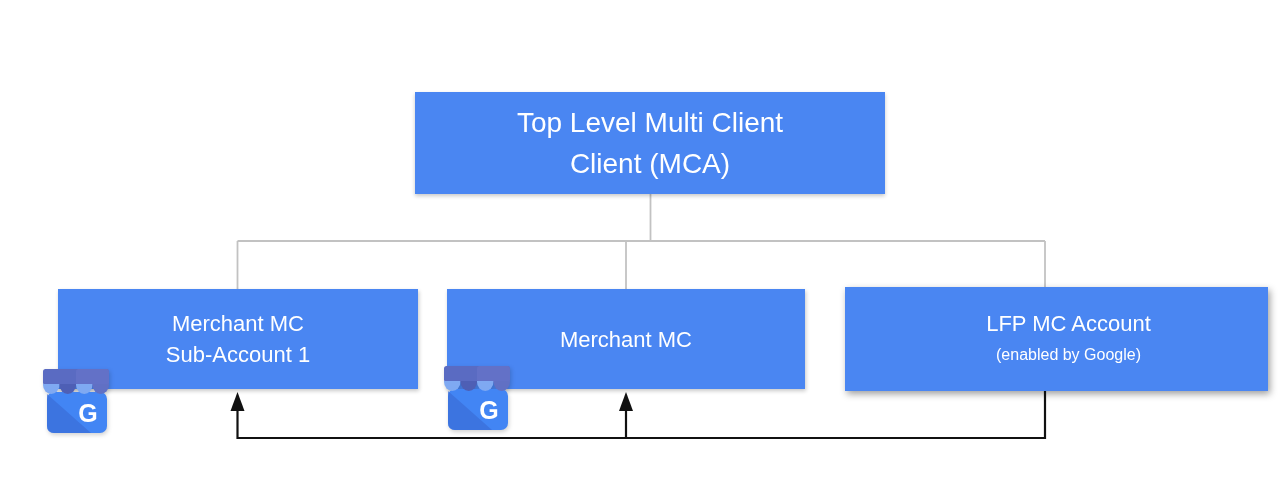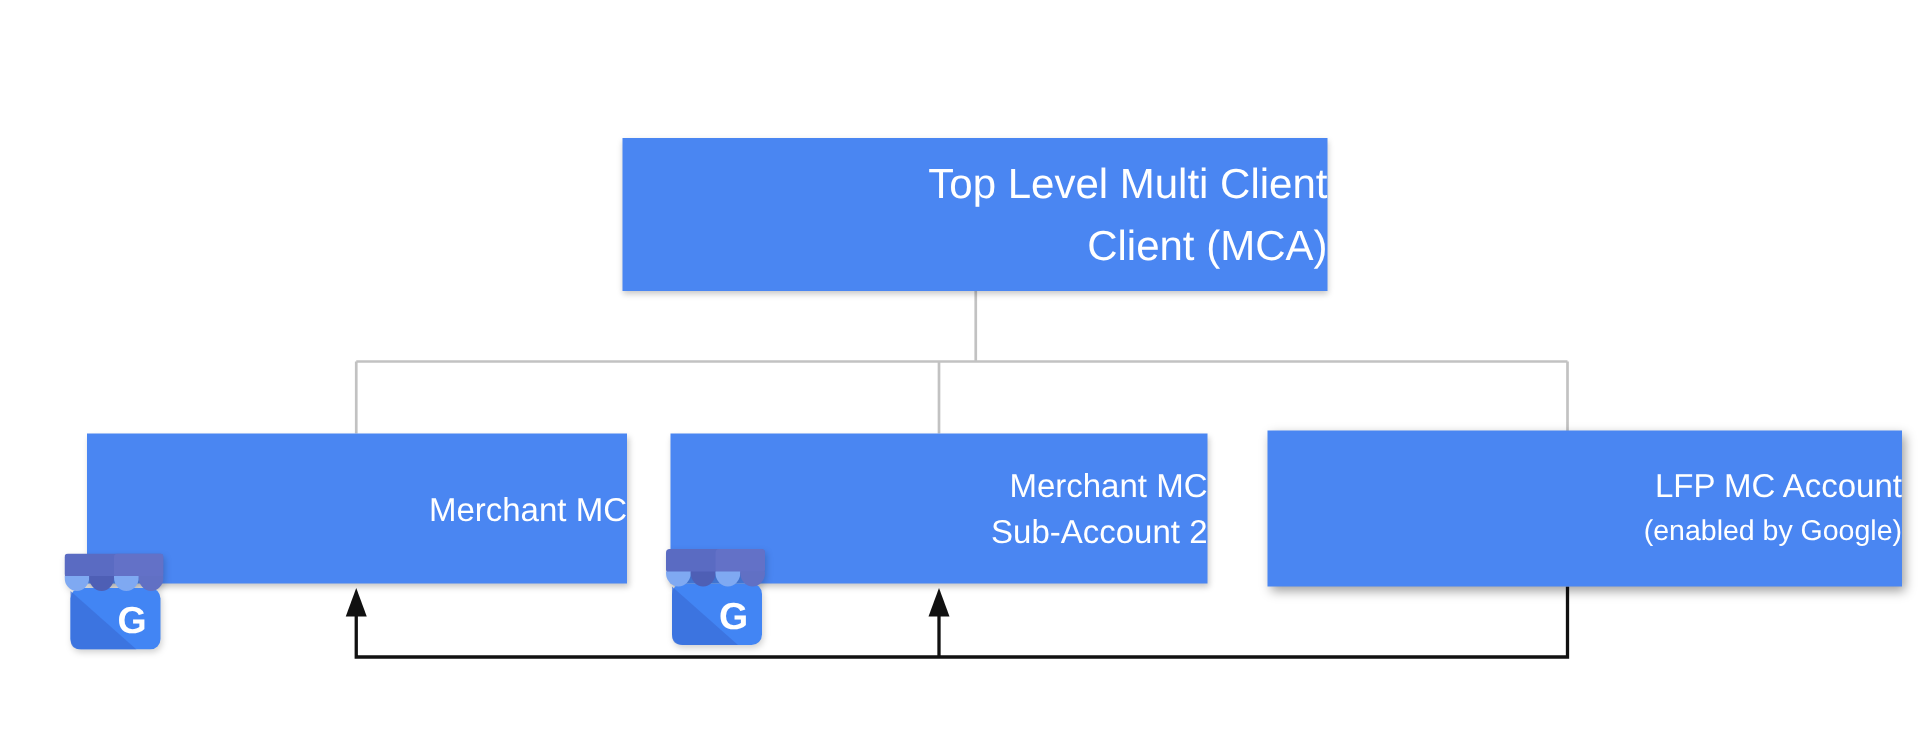--- a/index.html
+++ b/index.html
@@ -16,21 +16,21 @@
     left: 0; top: 0;
     width: 1286px; height: 501px;
     z-index: 1;
   }
   .box {
     position: absolute;
     background: #4A86F2;
     color: #ffffff;
     display: flex;
     flex-direction: column;
-    align-items: flex-end;
+    align-items: center;
     justify-content: center;
     text-align: center;
     z-index: 2;
   }
   .box .ln { display: block; white-space: nowrap; }
   #box-root {
     left: 415px; top: 92px; width: 470px; height: 102px;
     font-size: 28px; line-height: 41px;
     box-shadow: 0px 2px 4px rgba(0,0,0,0.22);
   }
@@ -43,21 +43,21 @@
     left: 447px; top: 289px; width: 358px; height: 100px;
     font-size: 22px; line-height: 31px;
     box-shadow: 1px 2px 4px rgba(0,0,0,0.22);
   }
   #box-lfp {
     left: 845px; top: 287px; width: 399px; height: 104px;
     font-size: 22px; line-height: 31px;
     box-shadow: 2px 3px 7px rgba(0,0,0,0.38);
     padding-left: 24px;
   }
-  #box-lfp .ln2 { font-size: 19px; }
+  #box-lfp .ln2 { font-size: 16px; }
   .gmb-icon {
     position: absolute;
     width: 66px; height: 64px;
     z-index: 3;
     filter: drop-shadow(1px 2px 2px rgba(0,0,0,0.18));
   }
   #gmb-icon-1 { left: 43px; top: 369px; }
   #gmb-icon-2 { left: 444px; top: 366px; }
 </style>
 </head>
@@ -85,25 +85,25 @@
     </g>
   </svg>
 
   <div class="box" id="box-root">
     <span class="ln">Top Level Multi Client</span>
     <span class="ln">Client (MCA)</span>
   </div>
 
   <div class="box" id="box-sub1">
     <span class="ln">Merchant MC</span>
+    <span class="ln">Sub-Account 1</span>
   </div>
 
   <div class="box" id="box-sub2">
     <span class="ln">Merchant MC</span>
-    <span class="ln">Sub-Account 2</span>
   </div>
 
   <div class="box" id="box-lfp">
     <span class="ln ln1">LFP MC Account</span>
     <span class="ln ln2">(enabled by Google)</span>
   </div>
 
   <svg class="gmb-icon" id="gmb-icon-1" viewBox="0 0 66 64" xmlns="http://www.w3.org/2000/svg">
     <rect x="4" y="23" width="60" height="41" rx="7" fill="#4285F4"></rect>
     <path d="M4 25 L48 64 L11 64 Q4 64 4 57 Z" fill="#3B6FD9" opacity="0.75"></path>

